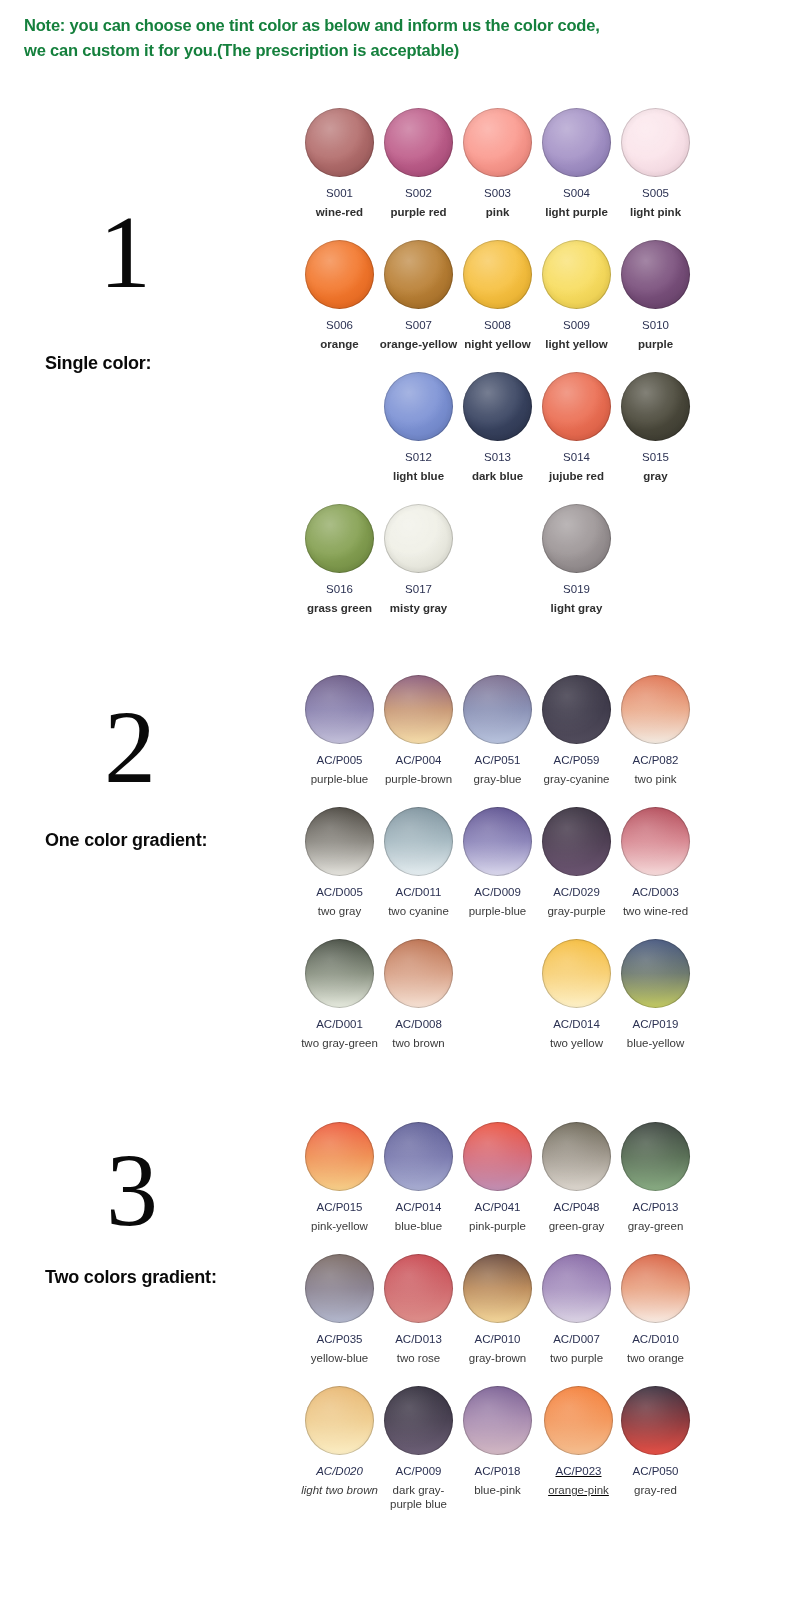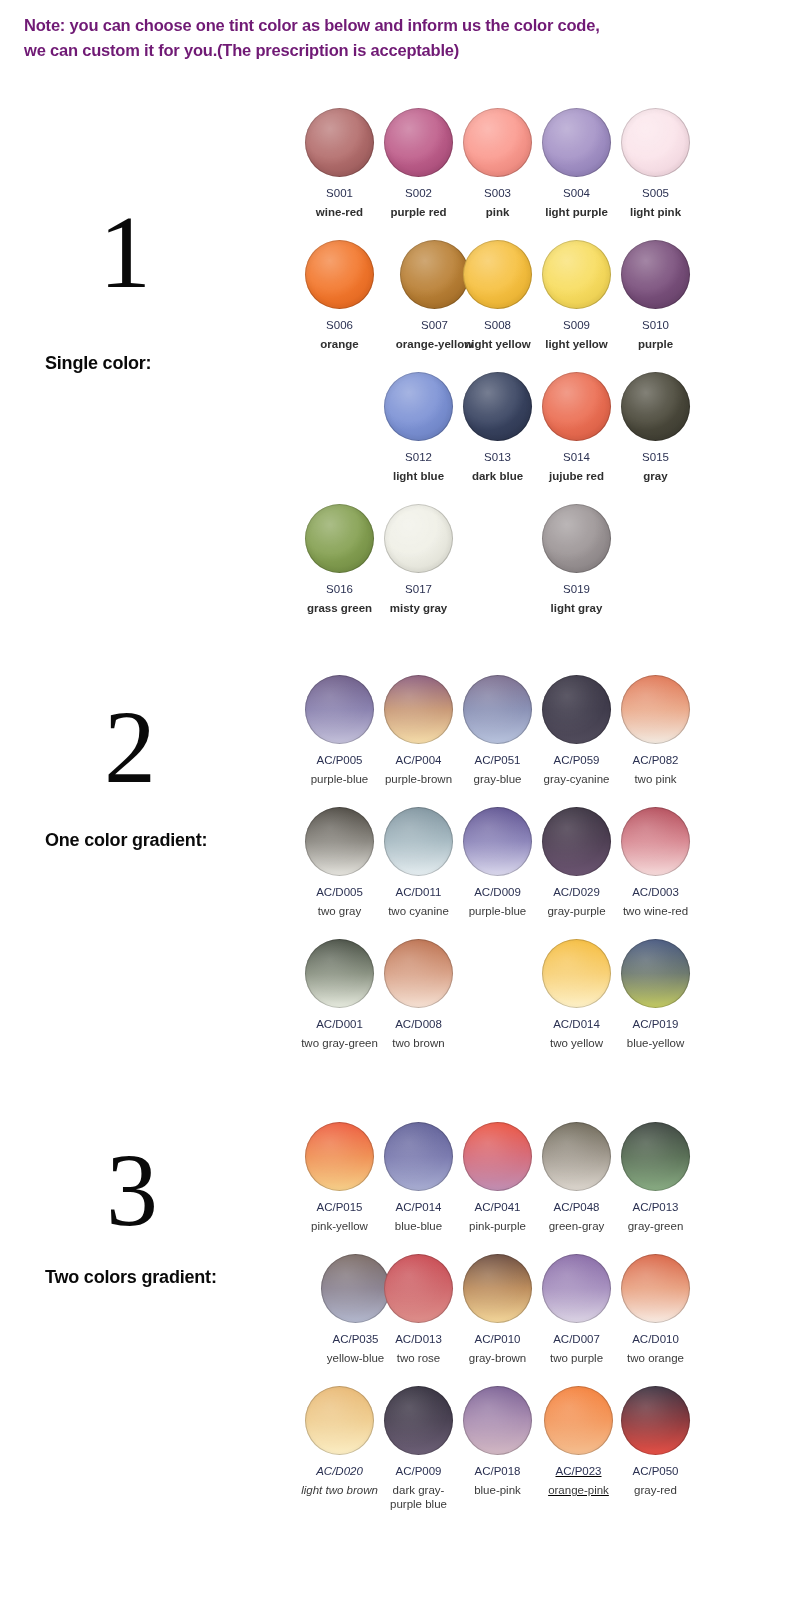--- a/index.html
+++ b/index.html
@@ -14,21 +14,21 @@
     font-family: "Liberation Sans", sans-serif;
     overflow: hidden;
   }
 
   
   #note {
     position: absolute;
     left: 24px;
     top: 13px;
     width: 752px;
-    color: #701a75;
+    color: #15803d;
     font-family: "Liberation Sans", sans-serif;
     font-weight: bold;
     font-size: 16.5px;
     line-height: 25px;
     letter-spacing: -0.2px;
   }
   #note .nl { display: block; }
 
   
   .section {
@@ -165,21 +165,21 @@
             <div class="code">S005</div>
             <div class="cname">light pink</div>
           </div>
         </div>
         <div class="row">
           <div class="cell" style="left: 0px;">
             <div class="ball" style="background: radial-gradient(circle at 38% 33%, rgb(243, 121, 47) 0%, rgb(243, 121, 47) 42%, rgb(216, 93, 24) 100%); box-shadow: rgba(0, 0, 0, 0.16) 0px 0px 0px 1px inset;"></div>
             <div class="code">S006</div>
             <div class="cname">orange</div>
           </div>
-          <div class="cell" style="left: 79px; margin-left: 16px;">
+          <div class="cell" style="left: 79px;">
             <div class="ball" style="background: radial-gradient(circle at 38% 33%, rgb(187, 130, 56) 0%, rgb(187, 130, 56) 42%, rgb(150, 98, 31) 100%); box-shadow: rgba(0, 0, 0, 0.16) 0px 0px 0px 1px inset;"></div>
             <div class="code">S007</div>
             <div class="cname">orange-yellow</div>
           </div>
           <div class="cell" style="left: 158px;">
             <div class="ball" style="background: radial-gradient(circle at 38% 33%, rgb(247, 194, 68) 0%, rgb(247, 194, 68) 42%, rgb(221, 165, 38) 100%); box-shadow: rgba(0, 0, 0, 0.16) 0px 0px 0px 1px inset;"></div>
             <div class="code">S008</div>
             <div class="cname">night yellow</div>
           </div>
           <div class="cell" style="left: 237px;">
@@ -345,21 +345,21 @@
             <div class="code">AC/P048</div>
             <div class="cname">green-gray</div>
           </div>
           <div class="cell" style="left: 316px;">
             <div class="ball flat" style="background: linear-gradient(rgb(60, 68, 63) 0%, rgb(91, 113, 88) 50%, rgb(138, 173, 132) 100%); box-shadow: rgba(0, 0, 0, 0.18) 0px 0px 0px 1px inset;"></div>
             <div class="code">AC/P013</div>
             <div class="cname">gray-green</div>
           </div>
         </div>
         <div class="row">
-          <div class="cell" style="left: 16px;">
+          <div class="cell" style="left: 0px;">
             <div class="ball flat" style="background: linear-gradient(rgb(122, 106, 100) 0%, rgb(140, 132, 146) 50%, rgb(180, 185, 207) 100%); box-shadow: rgba(0, 0, 0, 0.18) 0px 0px 0px 1px inset;"></div>
             <div class="code">AC/P035</div>
             <div class="cname">yellow-blue</div>
           </div>
           <div class="cell" style="left: 79px;">
             <div class="ball flat" style="background: linear-gradient(rgb(201, 72, 80) 0%, rgb(208, 105, 109) 50%, rgb(221, 143, 139) 100%); box-shadow: rgba(0, 0, 0, 0.18) 0px 0px 0px 1px inset;"></div>
             <div class="code">AC/D013</div>
             <div class="cname">two rose</div>
           </div>
           <div class="cell" style="left: 158px;">

